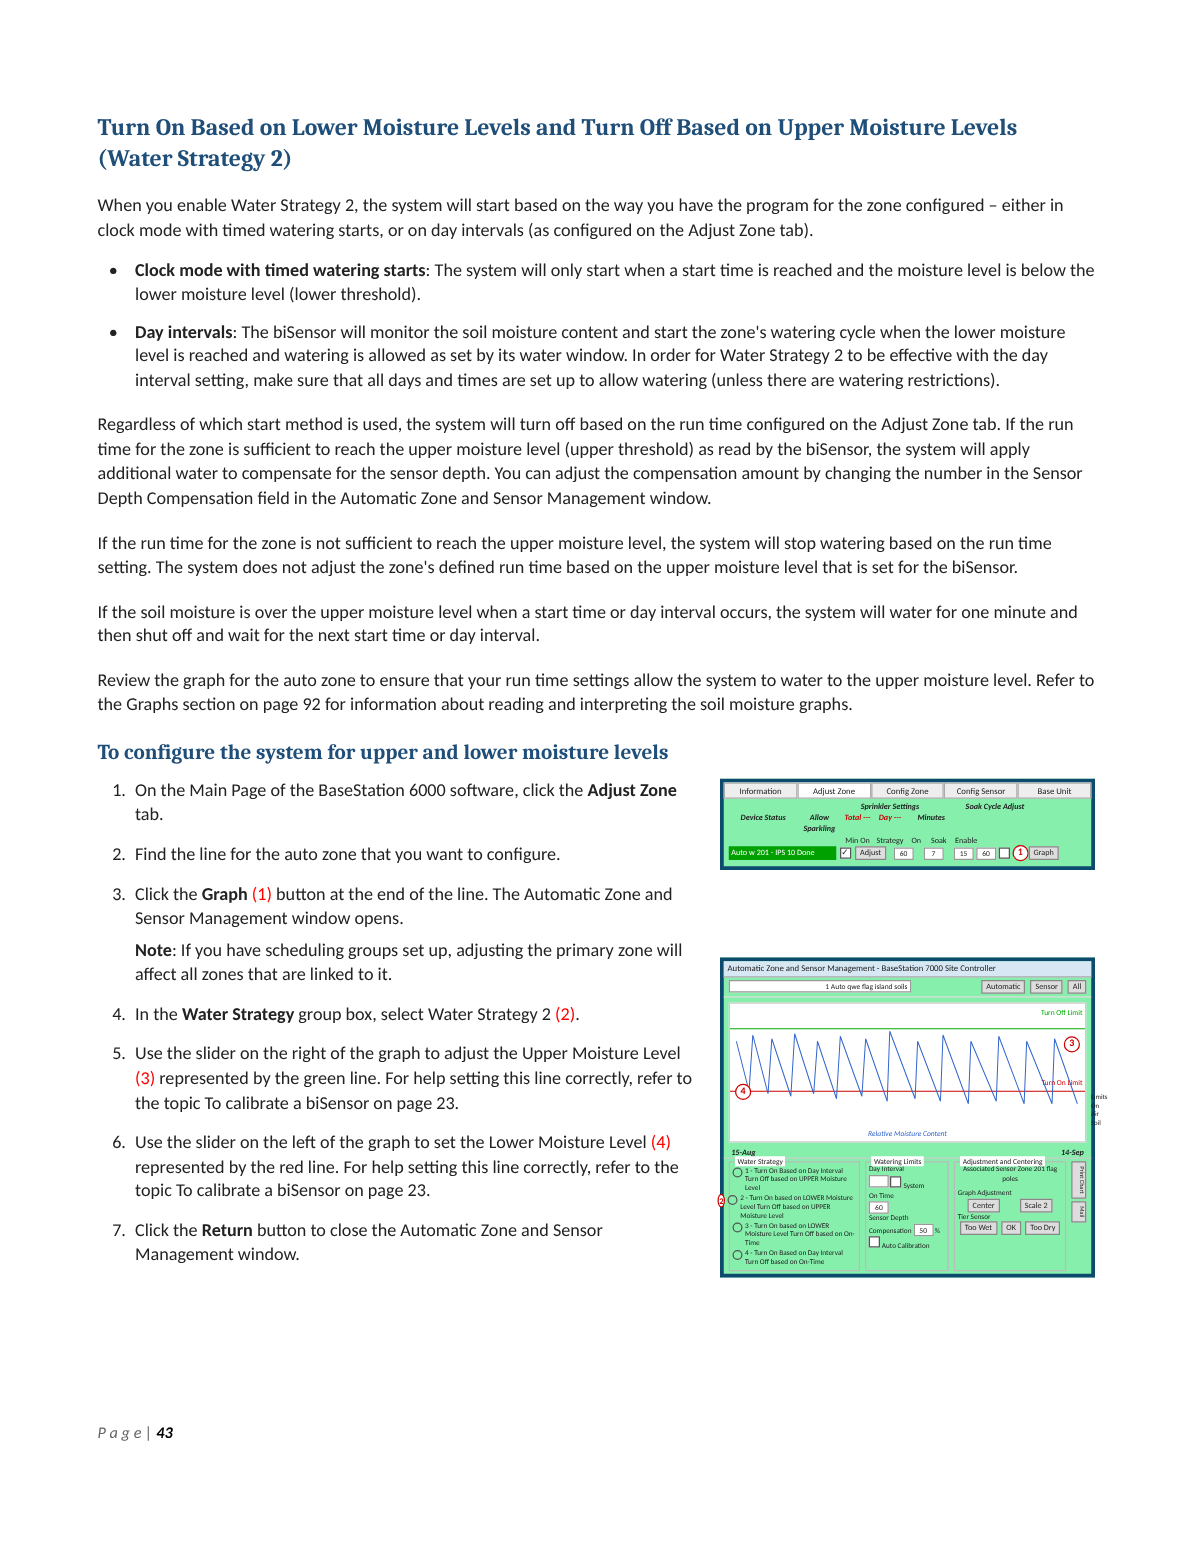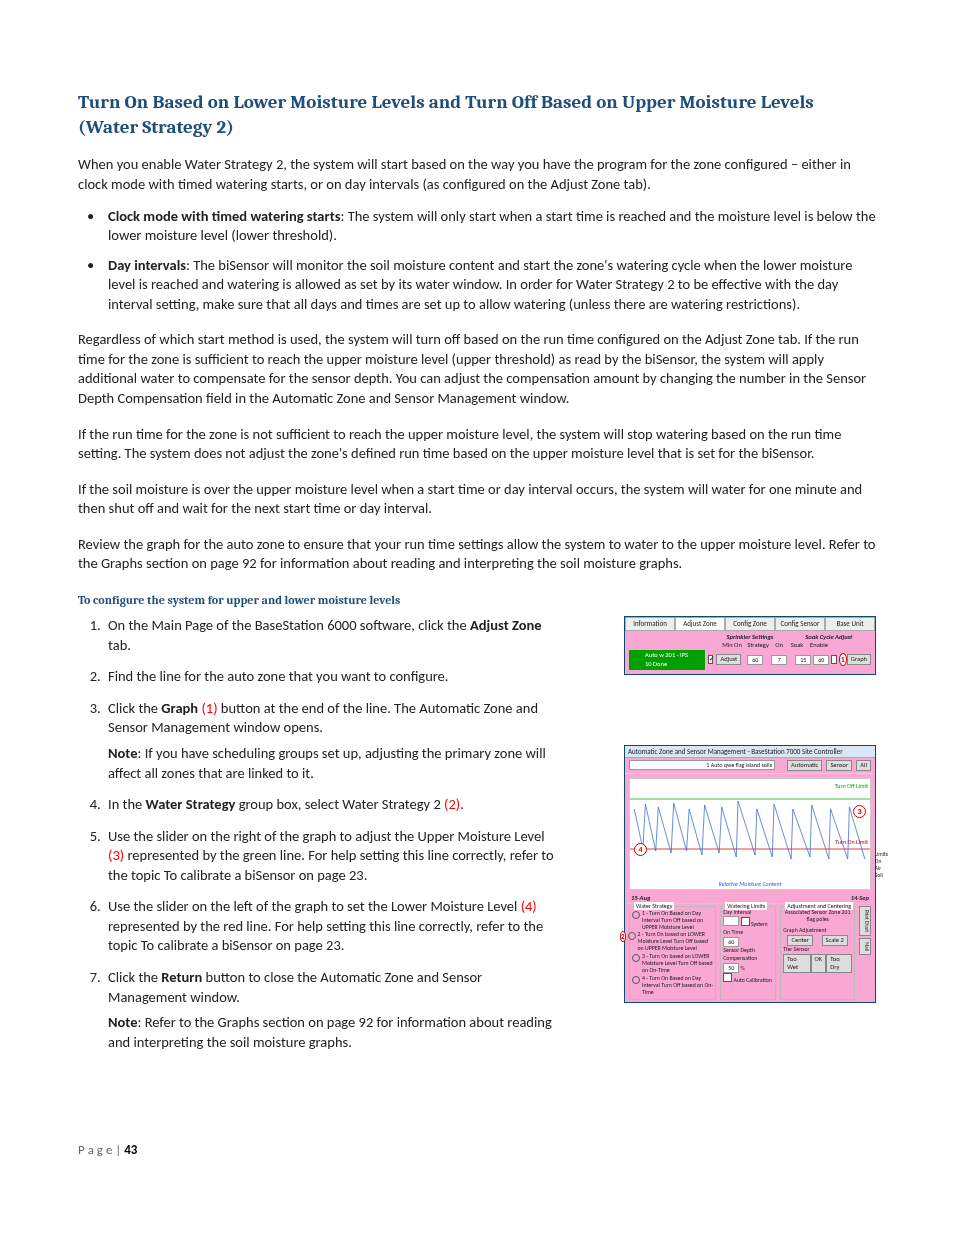--- a/index.html
+++ b/index.html
@@ -17,54 +17,53 @@
     font-family: Cambria, Georgia, serif;
     font-weight: bold;
     font-size: 19px;
     margin: 0 0 10px 0;
     line-height: 1.3;
   }
   h3.sub-title {
     color: #1F4E79;
     font-family: Cambria, Georgia, serif;
     font-weight: bold;
-    font-size: 12px;
+    font-size: 17px;
     margin: 18px 0 8px 0;
   }
   p { margin: 16px 0 12px 0; }
   .bullets { margin: 0 0 12px 0; padding-left: 26px; }
   .bullets li { margin-bottom: 10px; padding-left: 4px; }
   .bullets li::marker { content: "•   "; }
   ol.steps { margin: 0; padding-left: 26px; }
   ol.steps > li { margin-bottom: 12px; padding-left: 4px; }
   .note { margin-top: 6px; }
   .red { color: #FF0000; }
-  .footer { margin-top: 77px; font-size: 13px; color: #666;}
+  .footer { margin-top: 100px; font-size: 13px; color: #666; font-style: italic;}
   .footer .num { color: #000; font-weight: bold; }
   .columns { display: flex; gap: 18px; align-items: flex-start; }
   .col-left { flex: 1; }
   .col-right { width: 300px; }
   .fig {
-    border: 1px solid #0c4a6e;
-    background: #f9a8d4;
+    border: 3px solid #0c4a6e;
+    background: #86efac;
     font-size: 7px;
     position: relative;
     margin-bottom: 16px;
-    margin-left: 48px;
   }
   .fig-tabs { display: flex; }
   .fig-tab {
     flex: 1; border: 1px solid #aaa; text-align: center;
     padding: 1px 0; background: #eee; font-size: 7px;
   }
   .fig1-body { padding: 2px 4px 4px 4px; }
   .fig1-headers { display: flex; font-style: italic; font-weight: bold; font-size: 6.5px; }
   .fig1-headers > div { text-align: center; }
   .fig1-row { display: flex; align-items: center; font-size: 7px; }
-  .greenbar { background: #00a000; color: #fff; padding: 1px 16px; font-size: 6.5px; }
+  .greenbar { background: #00a000; color: #fff; padding: 1px 2px; font-size: 6.5px; }
   .tinyinput { border: 1px solid #999; display: inline-block; min-width: 14px; height: 8px; font-size: 6px; text-align: center; line-height: 8px; background: #fff; }
   .tinybtn { border: 1px solid #888; background: #ddd; display: inline-block; padding: 0 3px; font-size: 6.5px; }
   .tinycheck { display: inline-block; width: 7px; height: 7px; border: 1px solid #555; background: #fff; position: relative; }
   .tinycheck.checked::after { content: "✓"; position: absolute; font-size: 7px; top: -2px; left: 0; }
   .callout {
     display: inline-flex; align-items: center; justify-content: center;
     width: 11px; height: 11px; border-radius: 50%;
     border: 1.5px solid #c00; color: #c00; font-weight: bold;
     font-size: 8px; background: #fff;
   }
@@ -117,40 +116,47 @@
         <span>In the </span><strong>Water Strategy</strong><span> group box, select Water Strategy 2 </span><span class="red">(2)</span>.
       </li>
       <li>
         <span>Use the slider on the right of the graph to adjust the Upper Moisture Level </span><span class="red">(3)</span><span> represented by the green line. For help setting this line correctly, refer to the topic To calibrate a biSensor on page 23.</span>
       </li>
       <li>
         <span>Use the slider on the left of the graph to set the Lower Moisture Level </span><span class="red">(4)</span><span> represented by the red line. For help setting this line correctly, refer to the topic To calibrate a biSensor on page 23.</span>
       </li>
       <li>
         <span>Click the </span><strong>Return</strong><span> button to close the Automatic Zone and Sensor Management window.</span>
-        <div class="note"><strong>Note</strong><span>: Refer to the Graphs section on page 92 for information about reading and interpreting the soil moisture graphs.</span></div>
       </li>
     </ol>
   </div>
 
   <div class="col-right">
 
     <div class="fig">
       <div class="fig-tabs">
         <div class="fig-tab">Information</div>
         <div class="fig-tab" style="background:#fff;">Adjust Zone</div>
         <div class="fig-tab">Config Zone</div>
         <div class="fig-tab">Config Sensor</div>
         <div class="fig-tab">Base Unit</div>
       </div>
       <div class="fig1-body">
         <div class="fig1-headers">
           <div style="width:90px;"></div>
           <div style="width:78px;">Sprinkler Settings</div>
           <div style="width:90px;">Soak Cycle Adjust</div>
+        </div>
+        <div class="fig1-headers">
+          <div style="width:55px;">Device Status</div>
+          <div style="width:35px;">Allow Sparkling</div>
+          <div style="width:26px;color:#c00;">Total ---</div>
+          <div style="width:26px;color:#c00;">Day ---</div>
+          <div style="width:40px;">Minutes</div>
+          <div style="width:50px;"></div>
         </div>
         <div class="fig1-headers" style="font-style:normal;font-weight:normal;">
           <div style="width:90px;"></div>
           <div style="width:26px;">Min On</div>
           <div style="width:26px;">Strategy</div>
           <div style="width:16px;">On</div>
           <div style="width:20px;">Soak</div>
           <div style="width:24px;">Enable</div>
         </div>
         <div class="fig1-row">

